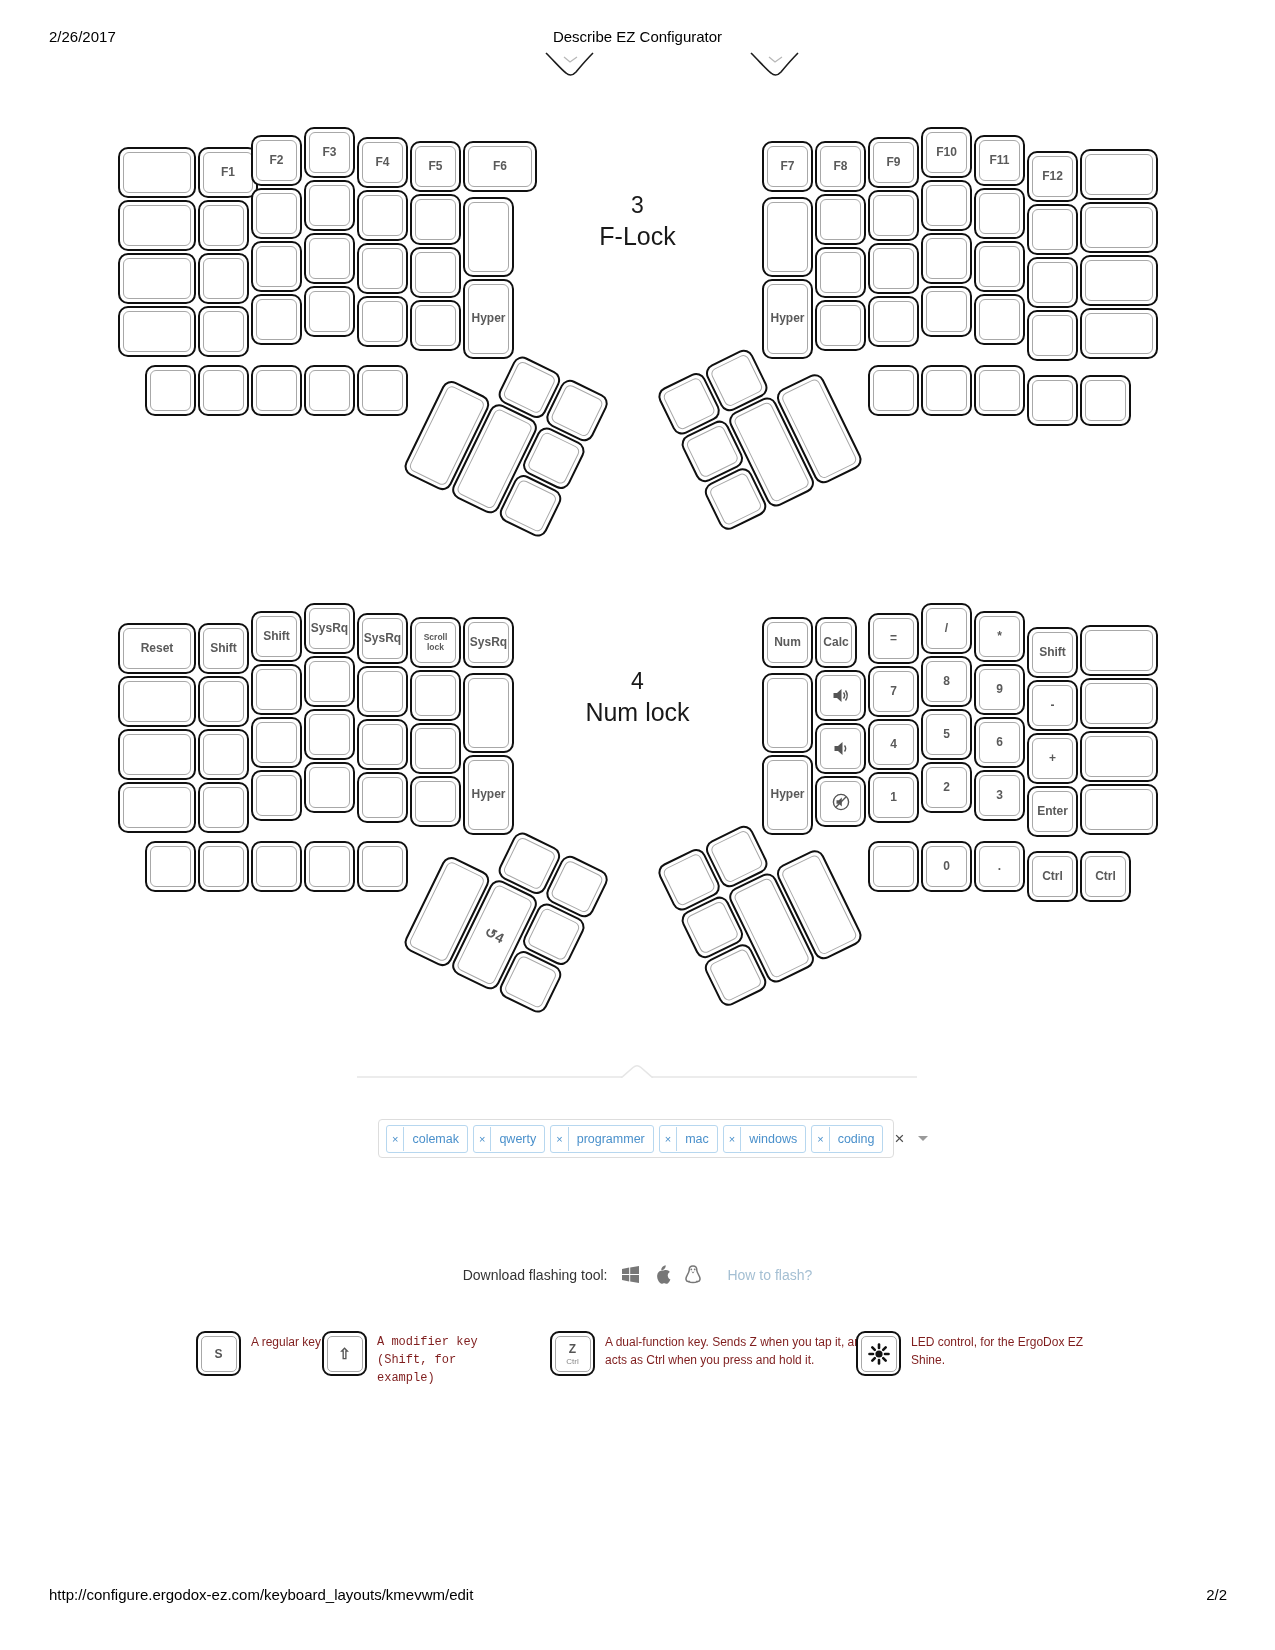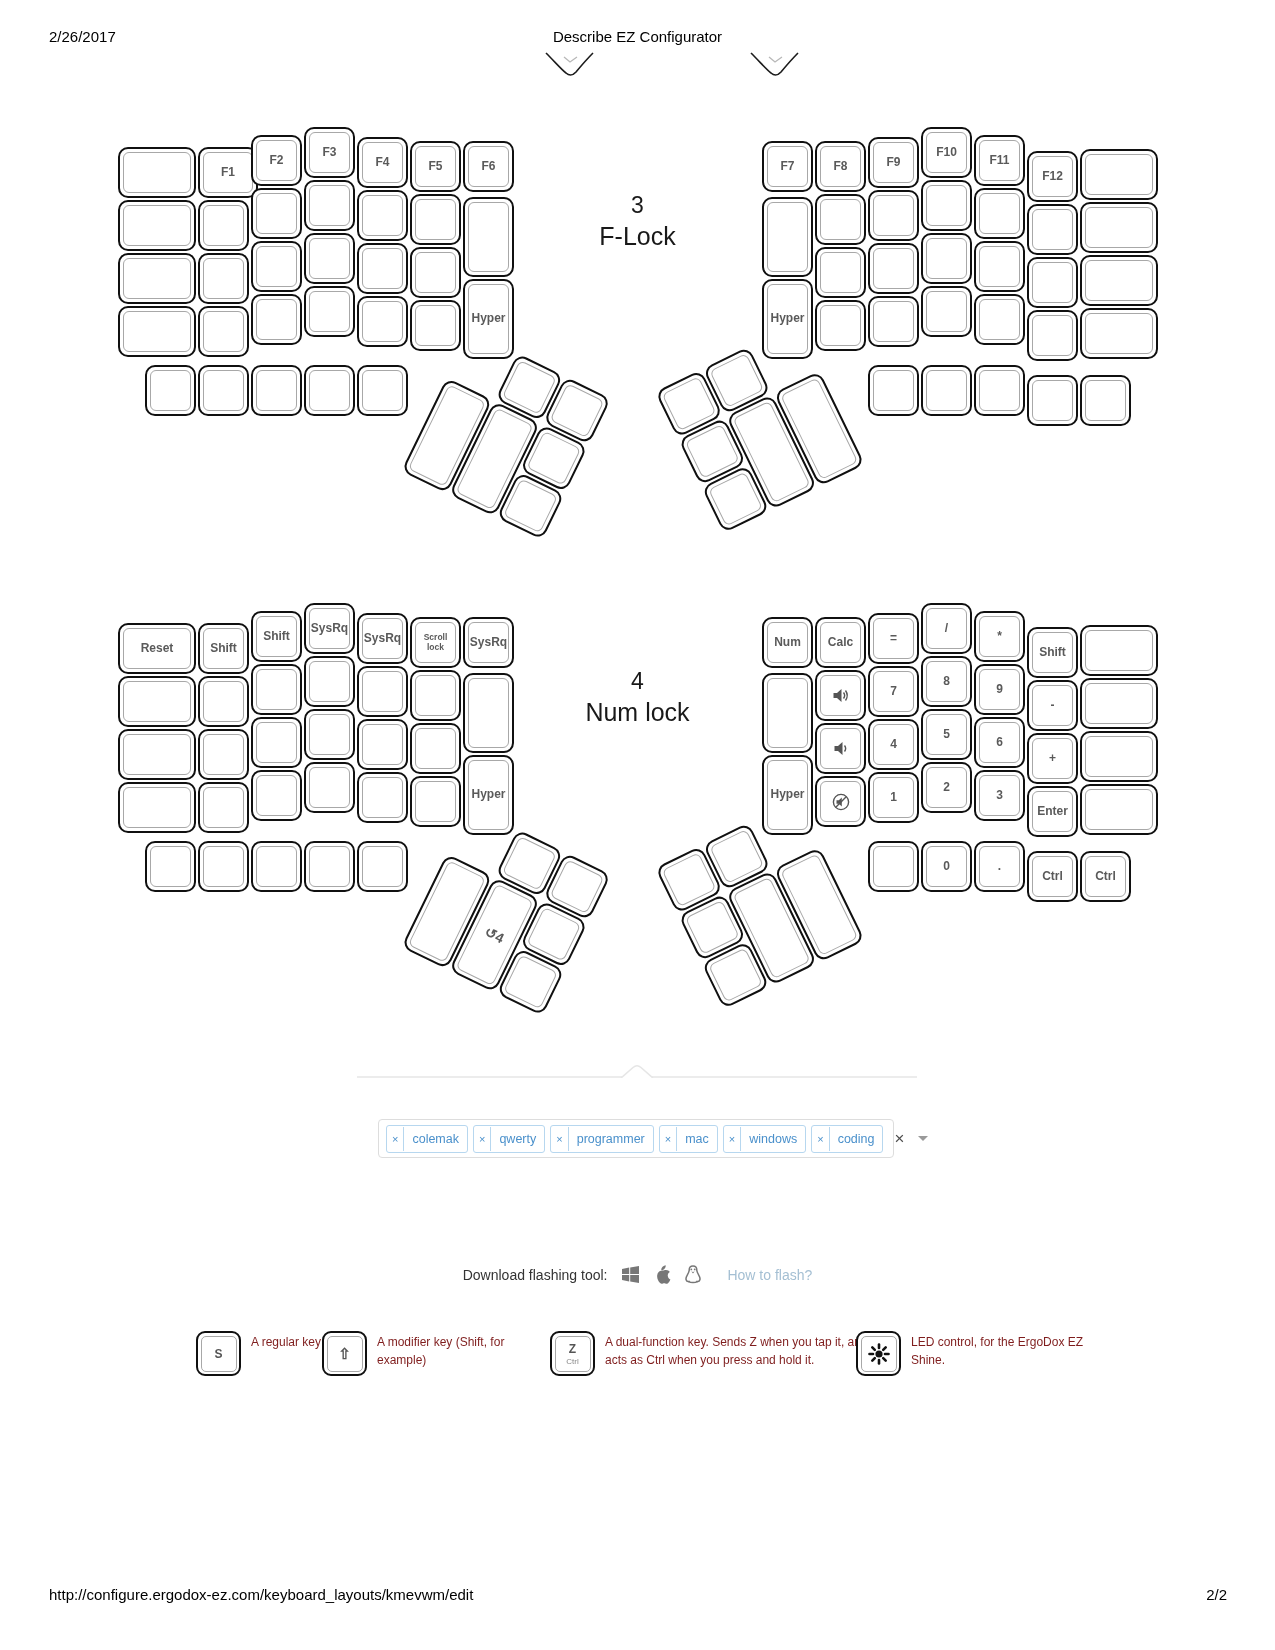--- a/index.html
+++ b/index.html
@@ -146,21 +146,21 @@
         </div>
         <div class="key" style="left: 292px; top: 67px; width: 51px; height: 51px;">
           <div class="key-inner"></div>
         </div>
         <div class="key" style="left: 292px; top: 120px; width: 51px; height: 51px;">
           <div class="key-inner"></div>
         </div>
         <div class="key" style="left: 292px; top: 173px; width: 51px; height: 51px;">
           <div class="key-inner"></div>
         </div>
-        <div class="key" style="left: 345px; top: 14px; width: 51px; height: 51px;">
+        <div class="key" style="left: 345px; top: 14px; width: 74px; height: 51px;">
           <div class="key-inner">F6</div>
         </div>
         <div class="key" style="left: 345px; top: 70px; width: 51px; height: 80px;">
           <div class="key-inner"></div>
         </div>
         <div class="key" style="left: 345px; top: 152px; width: 51px; height: 80px;">
           <div class="key-inner">Hyper</div>
         </div>
         <div class="key" style="left: 27px; top: 238px; width: 51px; height: 51px;">
           <div class="key-inner"></div>
@@ -419,21 +419,21 @@
       <div class="half" style="left: 762px; top: 603px;">
         <div class="key" style="left: 0px; top: 14px; width: 51px; height: 51px;">
           <div class="key-inner">Num</div>
         </div>
         <div class="key" style="left: 0px; top: 70px; width: 51px; height: 80px;">
           <div class="key-inner"></div>
         </div>
         <div class="key" style="left: 0px; top: 152px; width: 51px; height: 80px;">
           <div class="key-inner">Hyper</div>
         </div>
-        <div class="key" style="left: 53px; top: 14px; width: 51px; height: 51px;">
+        <div class="key" style="left: 53px; top: 14px; width: 42px; height: 51px;">
           <div class="key-inner">Calc</div>
         </div>
         <div class="key" style="left: 53px; top: 67px; width: 51px; height: 51px;">
           <div class="key-inner">
             <svg width="18" height="17" viewBox="0 0 18 17">
               <path d="M1.5,6 L5,6 L9.5,2 L9.5,15 L5,11 L1.5,11 Z" fill="#555"></path>
               <path d="M11.5,5.5 Q13.8,8.5 11.5,11.5" fill="none" stroke="#555" stroke-width="1.4"></path>
               <path d="M13.5,3.5 Q17,8.5 13.5,13.5" fill="none" stroke="#555" stroke-width="1.4"></path>
             </svg>
           </div>
@@ -643,21 +643,21 @@
           </div>
         </div>
         <div class="leg-desc" style="width: 95px;">A regular key</div>
       </div>
       <div class="legend-item" style="left: 322px; width: 195px;">
         <div class="leg-key">
           <div class="leg-key-inner">
             <div style="font-size: 15px;">⇧</div>
           </div>
         </div>
-        <div class="leg-desc" style="width: 140px;">A modifier key (Shift, for example)</div>
+        <div class="leg-desc" style="width: 140px; font-family: Liberation Mono, monospace;">A modifier key (Shift, for example)</div>
       </div>
       <div class="legend-item" style="left: 550px; width: 325px;">
         <div class="leg-key">
           <div class="leg-key-inner">
             <div>Z</div>
             <div class="leg-sub">Ctrl</div>
           </div>
         </div>
         <div class="leg-desc" style="width: 270px;">A dual-function key. Sends Z when you tap it, and acts as Ctrl when you press and hold it.</div>
       </div>

